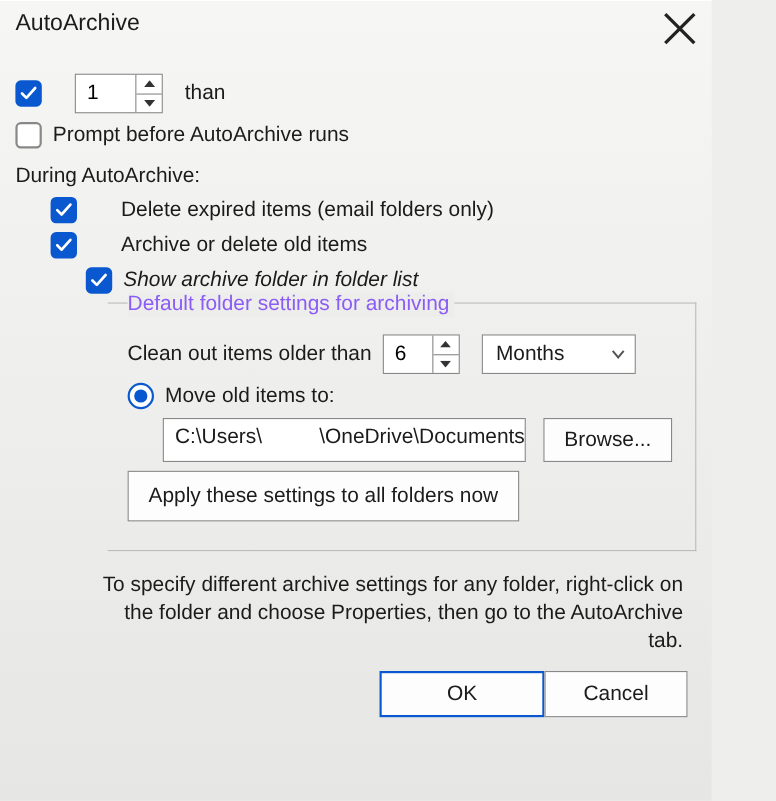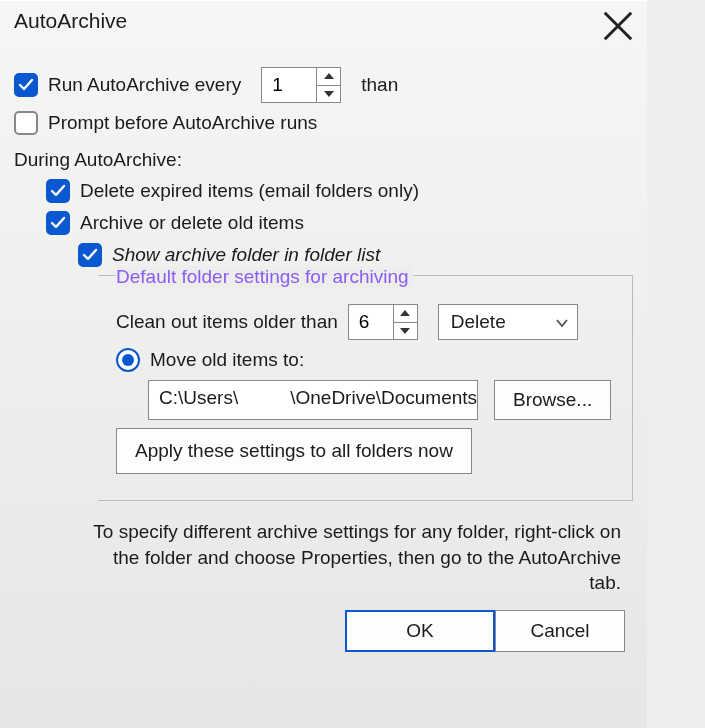--- a/index.html
+++ b/index.html
@@ -26,21 +26,21 @@
   .title { font-size: 21px; }
   .close {
     width: 34px; height: 34px;
     display:flex; align-items:center; justify-content:center;
     font-size: 22px; line-height: 1;
     cursor: pointer;
   }
   .body { padding: 10px 10px 0 14px; }
 
   .row { display:flex; align-items:center; margin: 8px 0; }
-  .indent-1 { margin-left: 32px; }
+  .indent-1 { margin-left: 32px; gap: 30px; }
   .indent-2 { margin-left: 64px; font-style: italic; }
 
   .cb {
     width: 24px; height: 24px;
     border: 2px solid #888; border-radius: 5px;
     margin-right: 10px;
     display:inline-flex; align-items:center; justify-content:center;
     background:#fff;
     flex: 0 0 auto;
     cursor: pointer;
@@ -179,21 +179,20 @@
   </div>
 
   <div class="body">
 
     <div class="row">
       <span class="cb checked">
         <svg viewBox="0 0 16 16">
             <polyline points="2,8 6,12 14,3" fill="none" stroke-width="2.4" stroke-linecap="round" stroke-linejoin="round"></polyline>
           </svg>
       </span>
-      <span class="label">Run AutoArchive every</span>
       <span class="gap"></span>
         <span class="gap"></span>
       <span class="num-input">
         <input value="1" style="">
         <span class="spin">
           <div>
               <svg viewBox="0 0 10 6">
                 <polygon points="5,0 10,6 0,6" fill="#333"></polygon>
               </svg>
             </div>
@@ -261,21 +260,21 @@
               <div>
                   <svg viewBox="0 0 10 6">
                     <polygon points="0,0 10,0 5,6" fill="#333"></polygon>
                   </svg>
                 </div>
             </span>
           </span>
           <span class="gap"></span>
             <span class="gap"></span>
           <span class="select">
-            <span>Delete</span>
+            <span>Months</span>
             <span class="chev"><svg viewBox="0 0 14 10">
                   <polyline points="2,2 7,8 12,2" fill="none" stroke-width="1.8"></polyline>
                 </svg></span>
           </span>
         </div>
 
         <div class="row">
           <span class="radio checked"></span>
           <span class="label">Move old items to:</span>
         </div>

